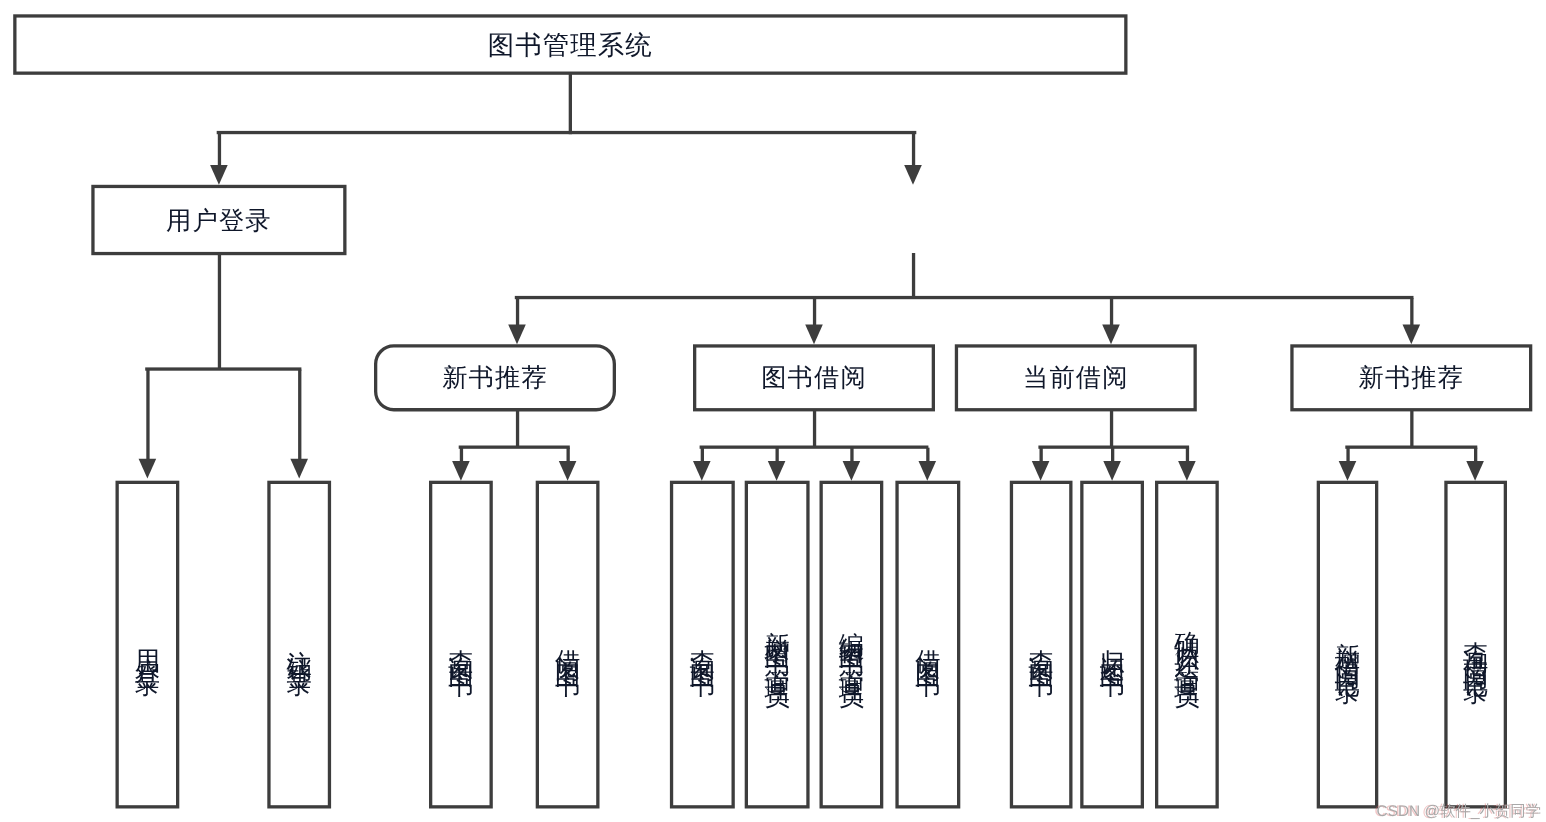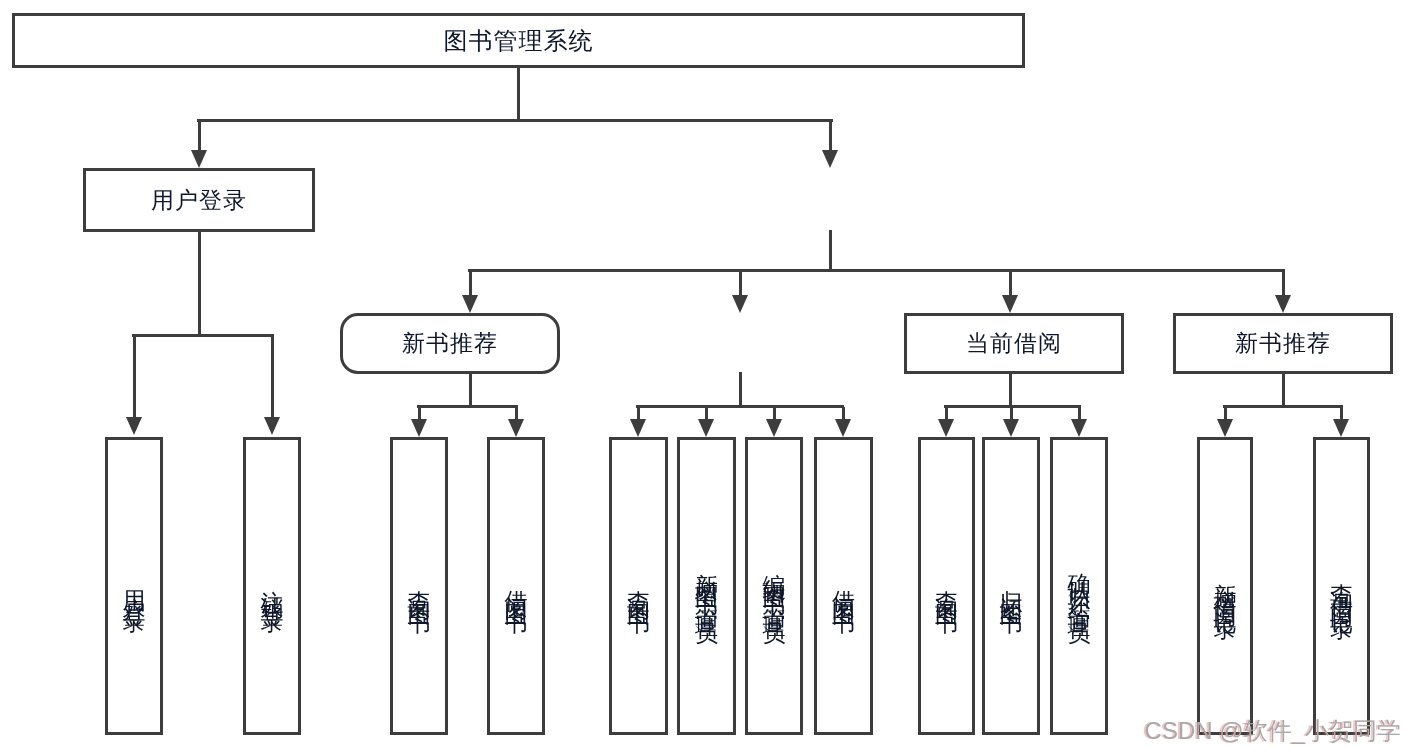--- a/index.html
+++ b/index.html
@@ -58,21 +58,21 @@
     height: 0;
     border-left: 8px solid transparent;
     border-right: 8px solid transparent;
     border-top: 18px solid #3d3d3d;
   }
   
   #watermark {
     position: absolute;
     right: 4px;
     bottom: 0px;
-    font-size: 24px;
+    font-size: 14px;
     color: #a9a9a9;
     text-shadow: -2px 0 0 rgba(214, 92, 92, 0.35);
     z-index: 10;
     white-space: nowrap;
   }
 </style>
 </head>
 <body>
 
 <div id="stage">
@@ -81,21 +81,24 @@
     <span class="lbl">图书管理系统</span>
   </div>
 
   <div class="node" style="left:83px; top:168px; width:232px; height:64px;">
     <span class="lbl">用户登录</span>
   </div>
 
   <div class="node lv3" style="left:340px;border-radius:18px;">
     <span class="lbl">新书推荐</span>
   </div>
-  <div class="node lv3" style="left:904px;">
+  <div class="node lv3" style="left:630px;">
+    <span class="lbl">图书借阅</span>
+  </div>
+  <div class="node lv3" style="left:868px;">
     <span class="lbl">当前借阅</span>
   </div>
   <div class="node lv3" style="left:1173px;">
     <span class="lbl">新书推荐</span>
   </div>
 
   <div class="node leaf" style="left:105px; width:58px;">
     <span class="lbl">用户登录</span>
   </div>
   <div class="node leaf" style="left:243px; width:58px;">

